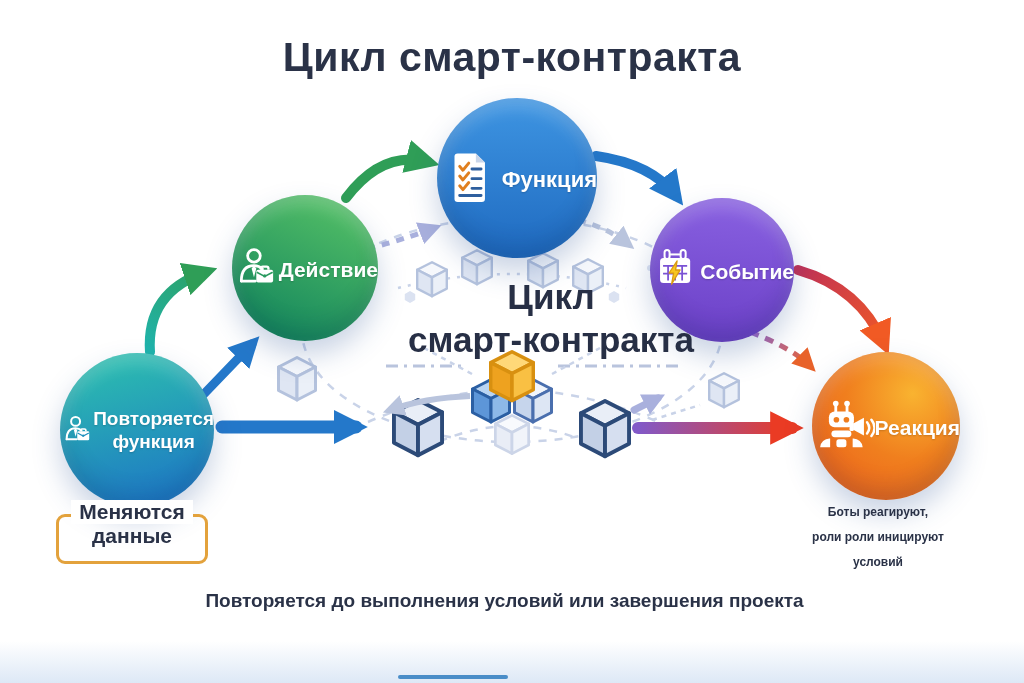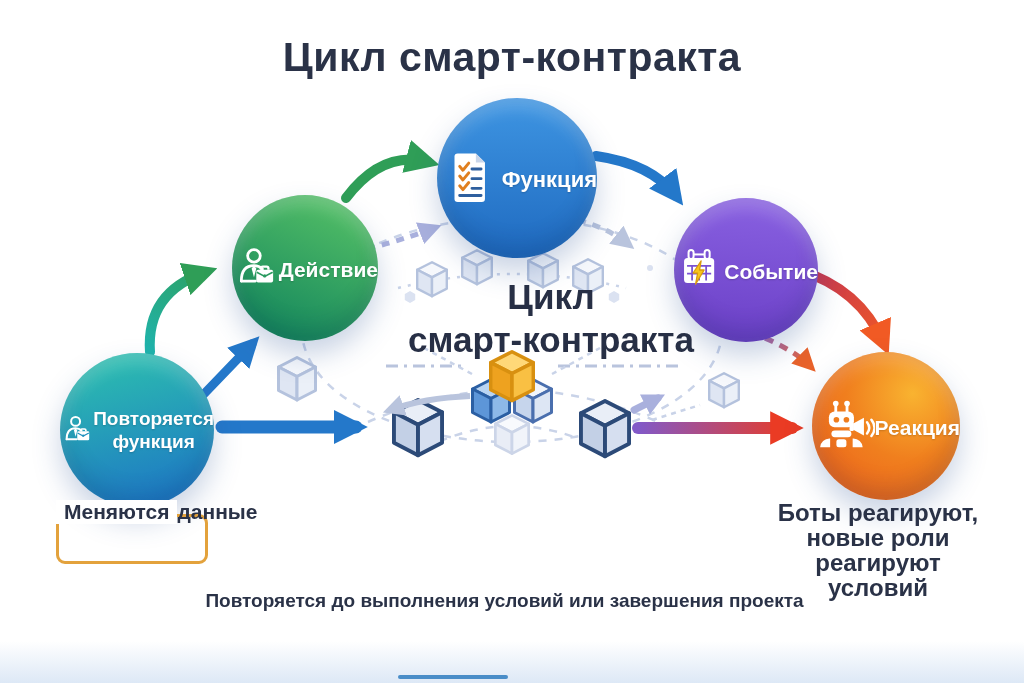--- a/index.html
+++ b/index.html
@@ -16,38 +16,38 @@
   .node{position:absolute;z-index:2;border-radius:50%;display:flex;flex-direction:row;
     align-items:center;justify-content:center;text-align:center;color:#fff;font-weight:600;
     box-shadow:0 14px 28px rgba(45,85,150,.26), inset 0 -12px 22px rgba(0,30,70,.16), inset 0 10px 16px rgba(255,255,255,.20);}
   .node .nlabel{text-shadow:0 1px 2px rgba(0,0,0,.18);}
   .node-apply{left:60px;top:353px;width:154px;height:154px;--cc:#1e8fbe;
     background:linear-gradient(165deg,#2cc0ae 5%,#1d74c6 95%);}
   .node-action{left:232px;top:195px;width:146px;height:146px;--cc:#2a9a5f;
     background:linear-gradient(205deg,#55c066 8%,#12855d 92%);}
   .node-function{left:437px;top:98px;width:160px;height:160px;--cc:#2a7fd4;
     background:linear-gradient(180deg,#3e95e2 0%,#1f6ac0 100%);}
-  .node-event{left:674px;top:198px;width:144px;height:144px;--cc:#7a52d4;
+  .node-event{left:650px;top:198px;width:144px;height:144px;--cc:#7a52d4;
     background:linear-gradient(185deg,#8a62e2 0%,#6a3fc6 100%);justify-content:flex-end;}
   .node-reaction{left:812px;top:352px;width:148px;height:148px;--cc:#ef7d1e;
     background:radial-gradient(circle at 68% 28%,#f9b330 0%,#f07f1e 45%,#ec5a1d 100%);}
   .nl-sm{font-size:19px;line-height:23px;}
   .nl-md{font-size:21px;line-height:24px;margin-top:3px;}
   .nl-lg{font-size:22px;line-height:25px;margin-top:3px;}
   .nlabel span{display:block;}
 
   .callout{position:absolute;left:56px;top:500px;width:152px;z-index:3;}
   .callout-frame{position:absolute;left:0;right:0;top:14px;height:44px;
     border:3px solid #e3a23c;border-radius:9px;}
-  .callout-text{position:relative;display:flex;flex-direction:row;align-items:center;
+  .callout-text{position:relative;display:flex;flex-direction:column;align-items:center;
     font-size:21px;font-weight:700;line-height:24px;color:#2a3247;}
   .callout-text .masked{background:#fff;display:inline-block;padding:0 8px;}
 
   .bots-note{position:absolute;left:742px;top:500px;width:272px;z-index:3;text-align:center;
-    font-size:24px;font-weight:600;line-height:25px;color:#2a3247;}
+    font-size:12px;font-weight:600;line-height:25px;color:#2a3247;}
   .bots-note span{display:block;}
 
   .footer-note{position:absolute;left:0;right:15px;top:590px;z-index:3;text-align:center;
     font-size:19px;font-weight:600;color:#2a3247;}
 
   .bottom-fade{position:absolute;left:0;bottom:0;width:100%;height:42px;z-index:0;
     background:linear-gradient(180deg,rgba(226,235,247,0) 0%,#dde8f6 100%);}
   .bottom-tick{position:absolute;left:398px;top:675px;width:110px;height:4px;border-radius:2px;
     background:#2f7cc0;opacity:.85;z-index:2;}
 
@@ -261,20 +261,20 @@
   <div class="callout">
     <div class="callout-frame"></div>
     <div class="callout-text">
       <span class="masked">Меняются</span>
       <span>данные</span>
     </div>
   </div>
 
   <div class="bots-note">
     <span>Боты реагируют,</span>
-    <span>новые роли реагируют</span>
+    <span>роли роли иницируют</span>
     <span>условий</span>
   </div>
 
   <div class="footer-note">Повторяется до выполнения условий или завершения проекта</div>
 
   <div class="bottom-tick"></div>
 </div>
 
 </body></html>

